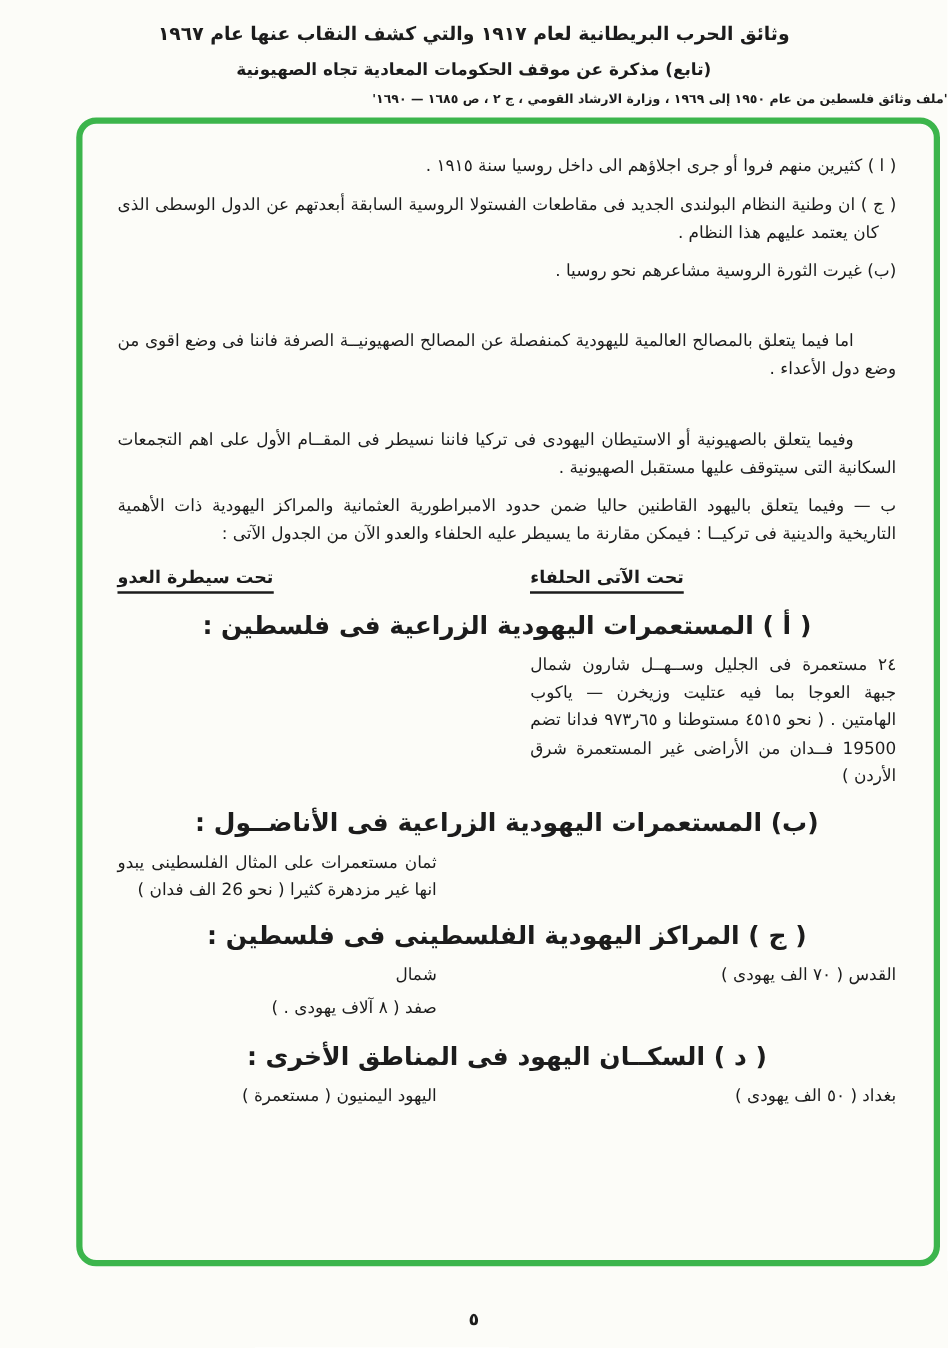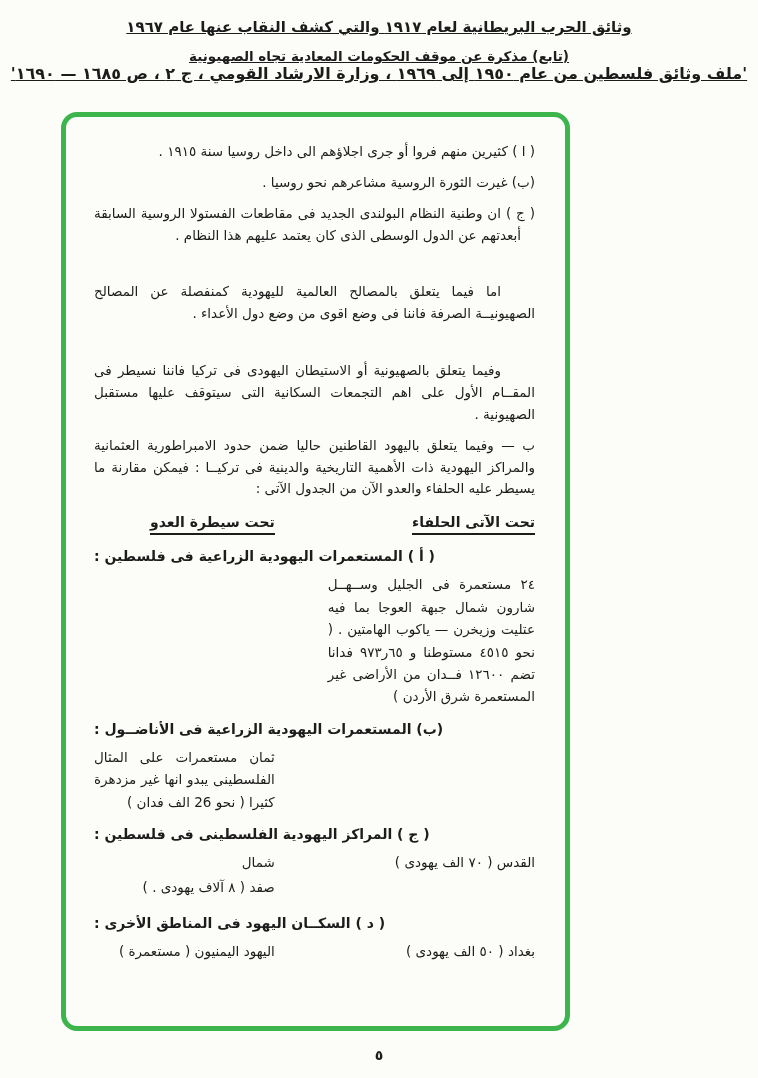--- a/index.html
+++ b/index.html
@@ -8,66 +8,65 @@
 
   .page {
     position: relative;
     width: 758px;
     height: 1078px;
     margin: 0 auto;
     background: var(--paper, #fcfcf8);
     color: var(--ink, #1c1c1c);
     overflow: hidden;
     direction: rtl;
-    text-decoration: underline;
   }
 
   
   .doc-header { text-align: center; padding-top: 18px; }
   .doc-title    { font-size: 15px;   font-weight: 700; margin-bottom: 12px; }
-  .doc-subtitle { font-size: 13.5px; font-weight: 700; }
-  .doc-source   { font-size: 16px;   font-weight: 700; }
+  .doc-subtitle { font-size: 13.5px; font-weight: 700; margin-bottom: 10px; }
+  .doc-source   { font-size: 10px;   font-weight: 700; text-align: right; }
 
   
   .frame {
     position: absolute;
-    top: 112px; left: 61px;
-    width: 509px; height: 919px;
+    top: 94px; left: 61px;
+    width: 691px; height: 919px;
     border: 5px solid var(--frame-green, #3cb54c);
     border-radius: 16px;
     padding: 24px 30px 18px 28px;
     overflow: hidden;
     text-align: justify;
   }
 
   .para { font-size: 13.5px; line-height: 1.62; margin-bottom: 9px; }
   .para.indent { text-indent: 34px; margin-top: 35px; }
   .para.hang { padding-right: 14px; text-indent: -14px; }
 
   
   .cols {
     display: grid;
     grid-template-columns: 47% 41%;
     justify-content: space-between;
   }
   .col-headers { margin: 12px 0 6px; }
-  .col-headers .col { text-align: right; }
+  .col-headers .col { text-align: left; }
   .col-head {
     display: inline-block;
     font-weight: 700;
     font-size: 14px;
     border-bottom: 2px solid var(--ink, #1c1c1c);
     padding-bottom: 3px;
   }
 
   .sec-title {
-    font-size: 14px;
+    font-size: 20px;
     font-weight: 700;
     margin: 13px 0 9px;
-    text-align: left;
+    text-align: center;
   }
   .cell { font-size: 13.5px; line-height: 1.66; text-align: justify; }
   .cell .line { margin-bottom: 3px; }
 
   
   .page-footer {
     position: absolute;
     bottom: 14px; left: 0; right: 0;
     text-align: center;
   }
@@ -80,39 +79,39 @@
 
   <header class="doc-header">
     <div class="doc-title">وثائق الحرب البريطانية لعام ١٩١٧ والتي كشف النقاب عنها عام ١٩٦٧</div>
     <div class="doc-subtitle">(تابع) مذكرة عن موقف الحكومات المعادية تجاه الصهيونية</div>
     <div class="doc-source">'ملف وثائق فلسطين من عام ١٩٥٠ إلى ١٩٦٩ ، وزارة الارشاد القومي ، ج ٢ ، ص ١٦٨٥ — ١٦٩٠'</div>
   </header>
 
   <main class="frame">
 
     <p class="para">( ا ) كثيرين منهم فروا أو جرى اجلاؤهم الى داخل روسيا سنة ١٩١٥ .</p>
+    <p class="para hang">( ج ) ان وطنية النظام البولندى الجديد فى مقاطعات الفستولا الروسية السابقة أبعدتهم عن الدول الوسطى الذى كان يعتمد عليهم هذا النظام .</p>
     <p class="para">(ب) غيرت الثورة الروسية مشاعرهم نحو روسيا .</p>
-    <p class="para hang">( ج ) ان وطنية النظام البولندى الجديد فى مقاطعات الفستولا الروسية السابقة أبعدتهم عن الدول الوسطى الذى كان يعتمد عليهم هذا النظام .</p>
     <p class="para indent">اما فيما يتعلق بالمصالح العالمية لليهودية كمنفصلة عن المصالح الصهيونيــة الصرفة فاننا فى وضع اقوى من وضع دول الأعداء .</p>
     <p class="para indent">وفيما يتعلق بالصهيونية أو الاستيطان اليهودى فى تركيا فاننا نسيطر فى المقــام الأول على اهم التجمعات السكانية التى سيتوقف عليها مستقبل الصهيونية .</p>
     <p class="para">ب — وفيما يتعلق باليهود القاطنين حاليا ضمن حدود الامبراطورية العثمانية والمراكز اليهودية ذات الأهمية التاريخية والدينية فى تركيــا :  فيمكن مقارنة ما يسيطر عليه الحلفاء والعدو الآن من الجدول الآتى :</p>
 
     <div class="cols col-headers">
       <div class="col">
         <span class="col-head">تحت الآتى الحلفاء</span>
       </div>
       <div class="col">
         <span class="col-head">تحت سيطرة العدو</span>
       </div>
     </div>
 
     <section>
       <h3 class="sec-title">( أ ) المستعمرات اليهودية الزراعية فى فلسطين :</h3>
       <div class="cols">
-        <div class="col cell">٢٤ مستعمرة فى الجليل وســهــل شارون شمال جبهة العوجا بما فيه عتليت وزيخرن — ياكوب الهامتين . ( نحو ٤٥١٥ مستوطنا و ٦٥ر٩٧٣ فدانا تضم ١٢٦٠٠ فــدان من الأراضى غير المستعمرة شرق الأردن )</div>
+        <div class="col cell">٢٤ مستعمرة فى الجليل وســهــل شارون شمال جبهة العوجا بما فيه عتليت وزيخرن — ياكوب الهامتين . ( نحو ٤٥١٥ مستوطنا و ٦٥ر٩٧٣ فدانا تضم 19500 فــدان من الأراضى غير المستعمرة شرق الأردن )</div>
       </div>
     </section>
 
     <section>
       <h3 class="sec-title">(ب) المستعمرات اليهودية الزراعية فى الأناضــول :</h3>
       <div class="cols">
         <div class="col cell"></div>
         <div class="col cell">ثمان مستعمرات على المثال الفلسطينى يبدو انها غير مزدهرة كثيرا ( نحو 26 الف فدان )</div>
       </div>
     </section>

